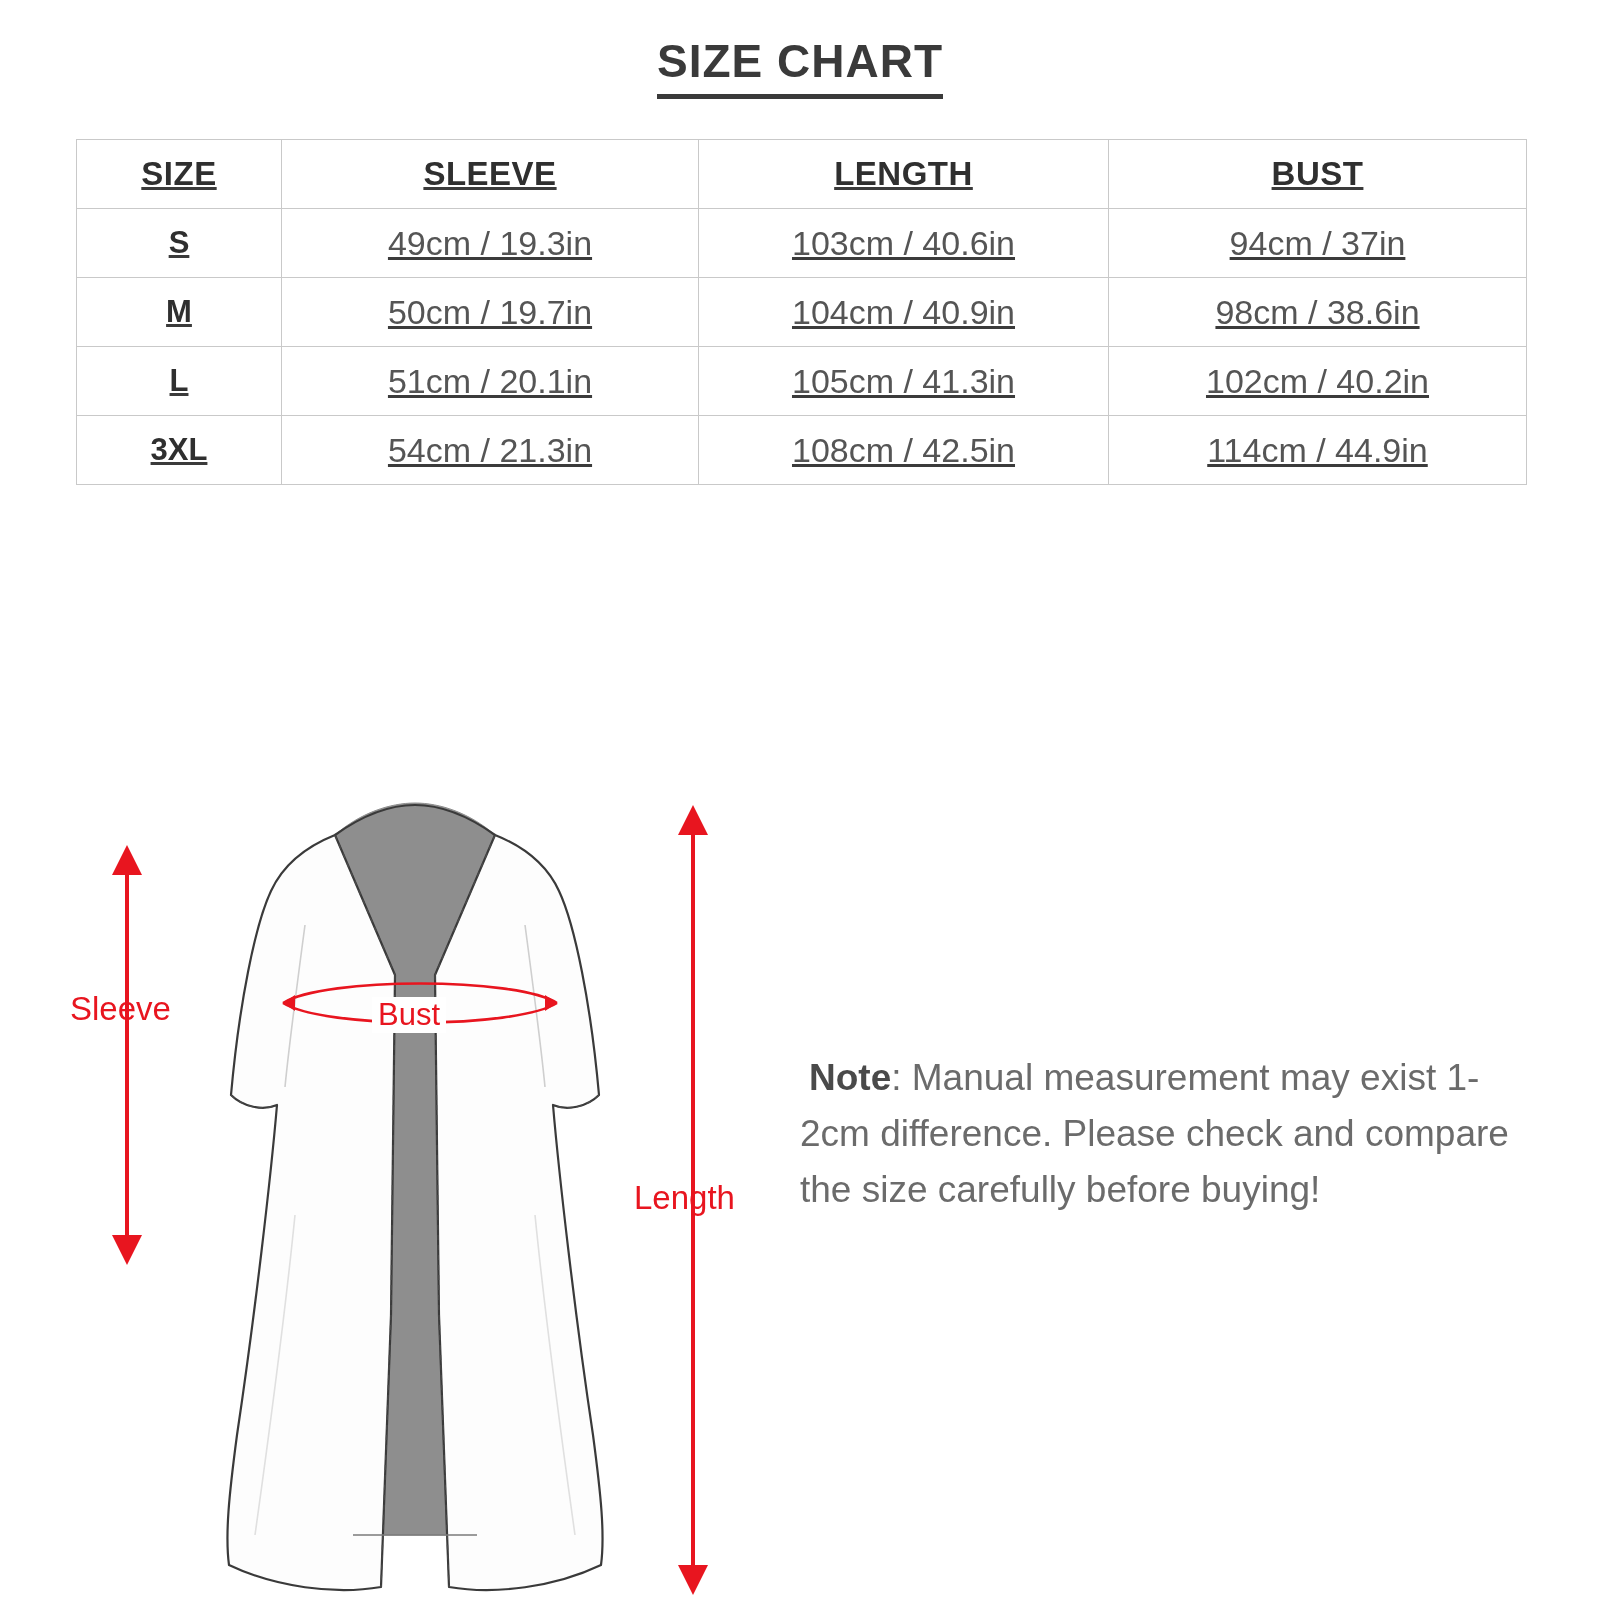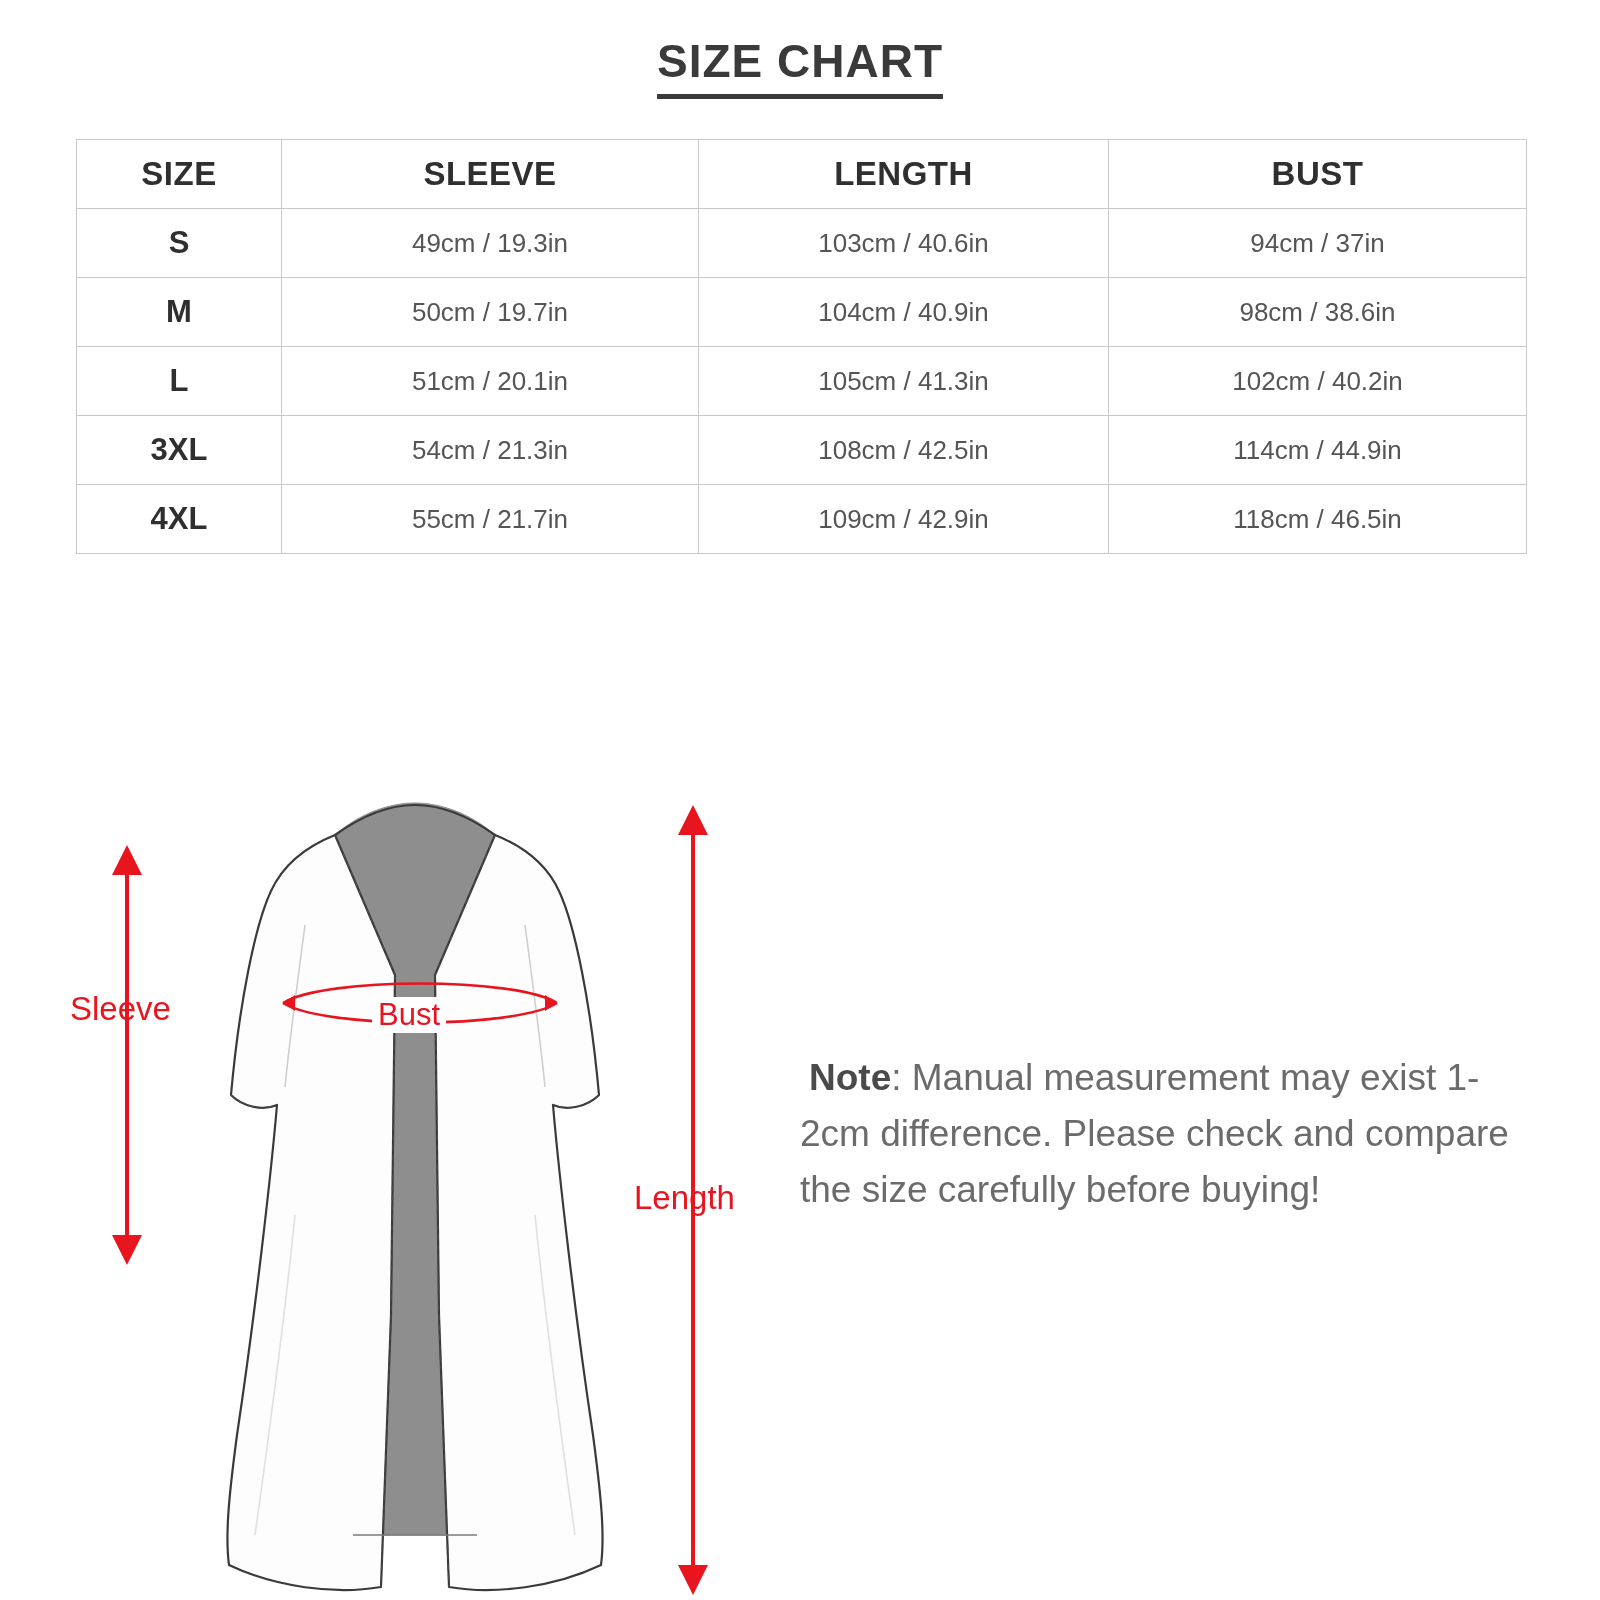--- a/index.html
+++ b/index.html
@@ -36,33 +36,34 @@
   .table-wrap {
     position: absolute;
     top: 139px;
     left: 76px;
     width: 1450px;
   }
   table {
     border-collapse: collapse;
     width: 100%;
     table-layout: fixed;
+    text-decoration: underline;
   }
   table col.c-size   { width: 205px; }
   table col.c-sleeve { width: 417px; }
   table col.c-length { width: 410px; }
   table col.c-bust   { width: 418px; }
 
   th, td {
     border: 1px solid #c9c9c9;
     text-align: center;
     vertical-align: middle;
     padding: 0;
     height: 69px;
-    font-size: 26px;
+    font-size: 34px;
     color: #555555;
     font-weight: normal;
   }
   thead th {
     font-size: 33px;
     font-weight: bold;
     color: #2f2f2f;
     height: 69px;
     letter-spacing: 0.5px;
   }
@@ -182,26 +183,20 @@
         <td>51cm / 20.1in</td>
         <td>105cm / 41.3in</td>
         <td>102cm / 40.2in</td>
       </tr>
       <tr>
         <td class="size-cell">3XL</td>
         <td>54cm / 21.3in</td>
         <td>108cm / 42.5in</td>
         <td>114cm / 44.9in</td>
       </tr>
-      <tr>
-        <td class="size-cell">4XL</td>
-        <td>55cm / 21.7in</td>
-        <td>109cm / 42.9in</td>
-        <td>118cm / 46.5in</td>
-      </tr>
     </tbody>
   </table>
 </div>
 
 <div class="illus">
 
   <div class="garment">
     <svg width="460" height="805" viewBox="0 0 460 805" xmlns="http://www.w3.org/2000/svg">
 
       <path d="M150 40 C175 18 205 8 230 8 C255 8 285 18 310 40

